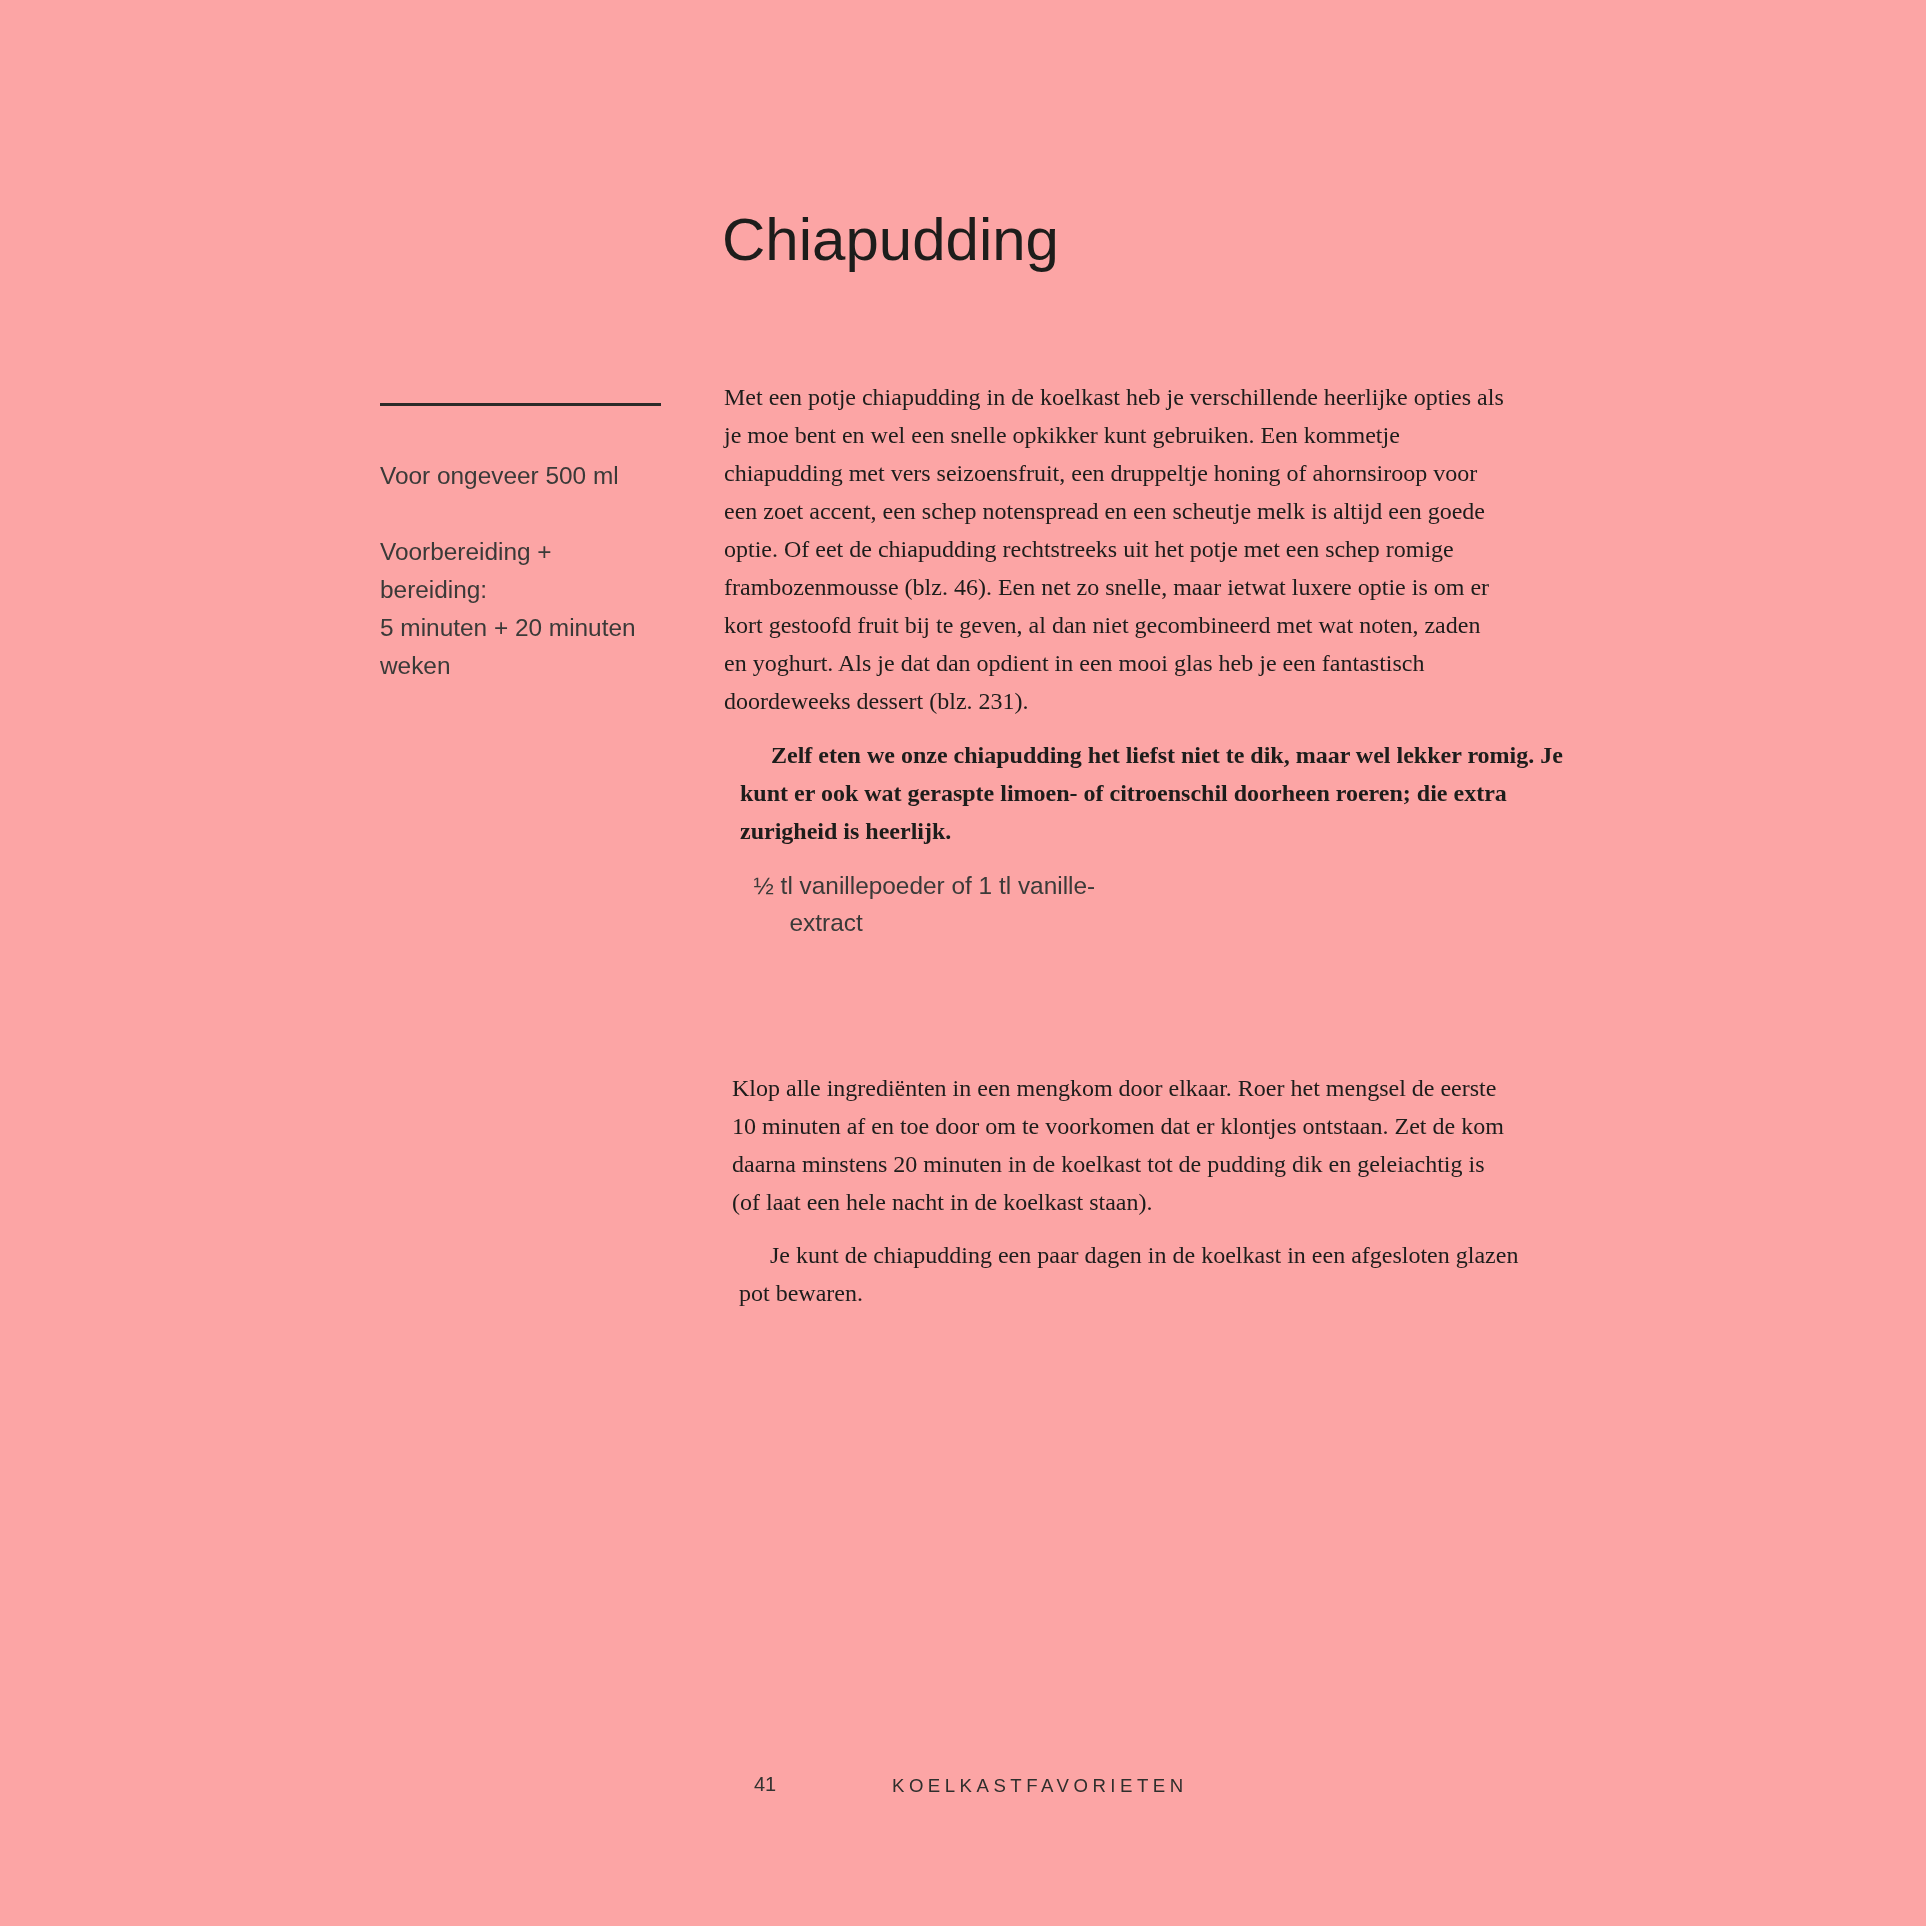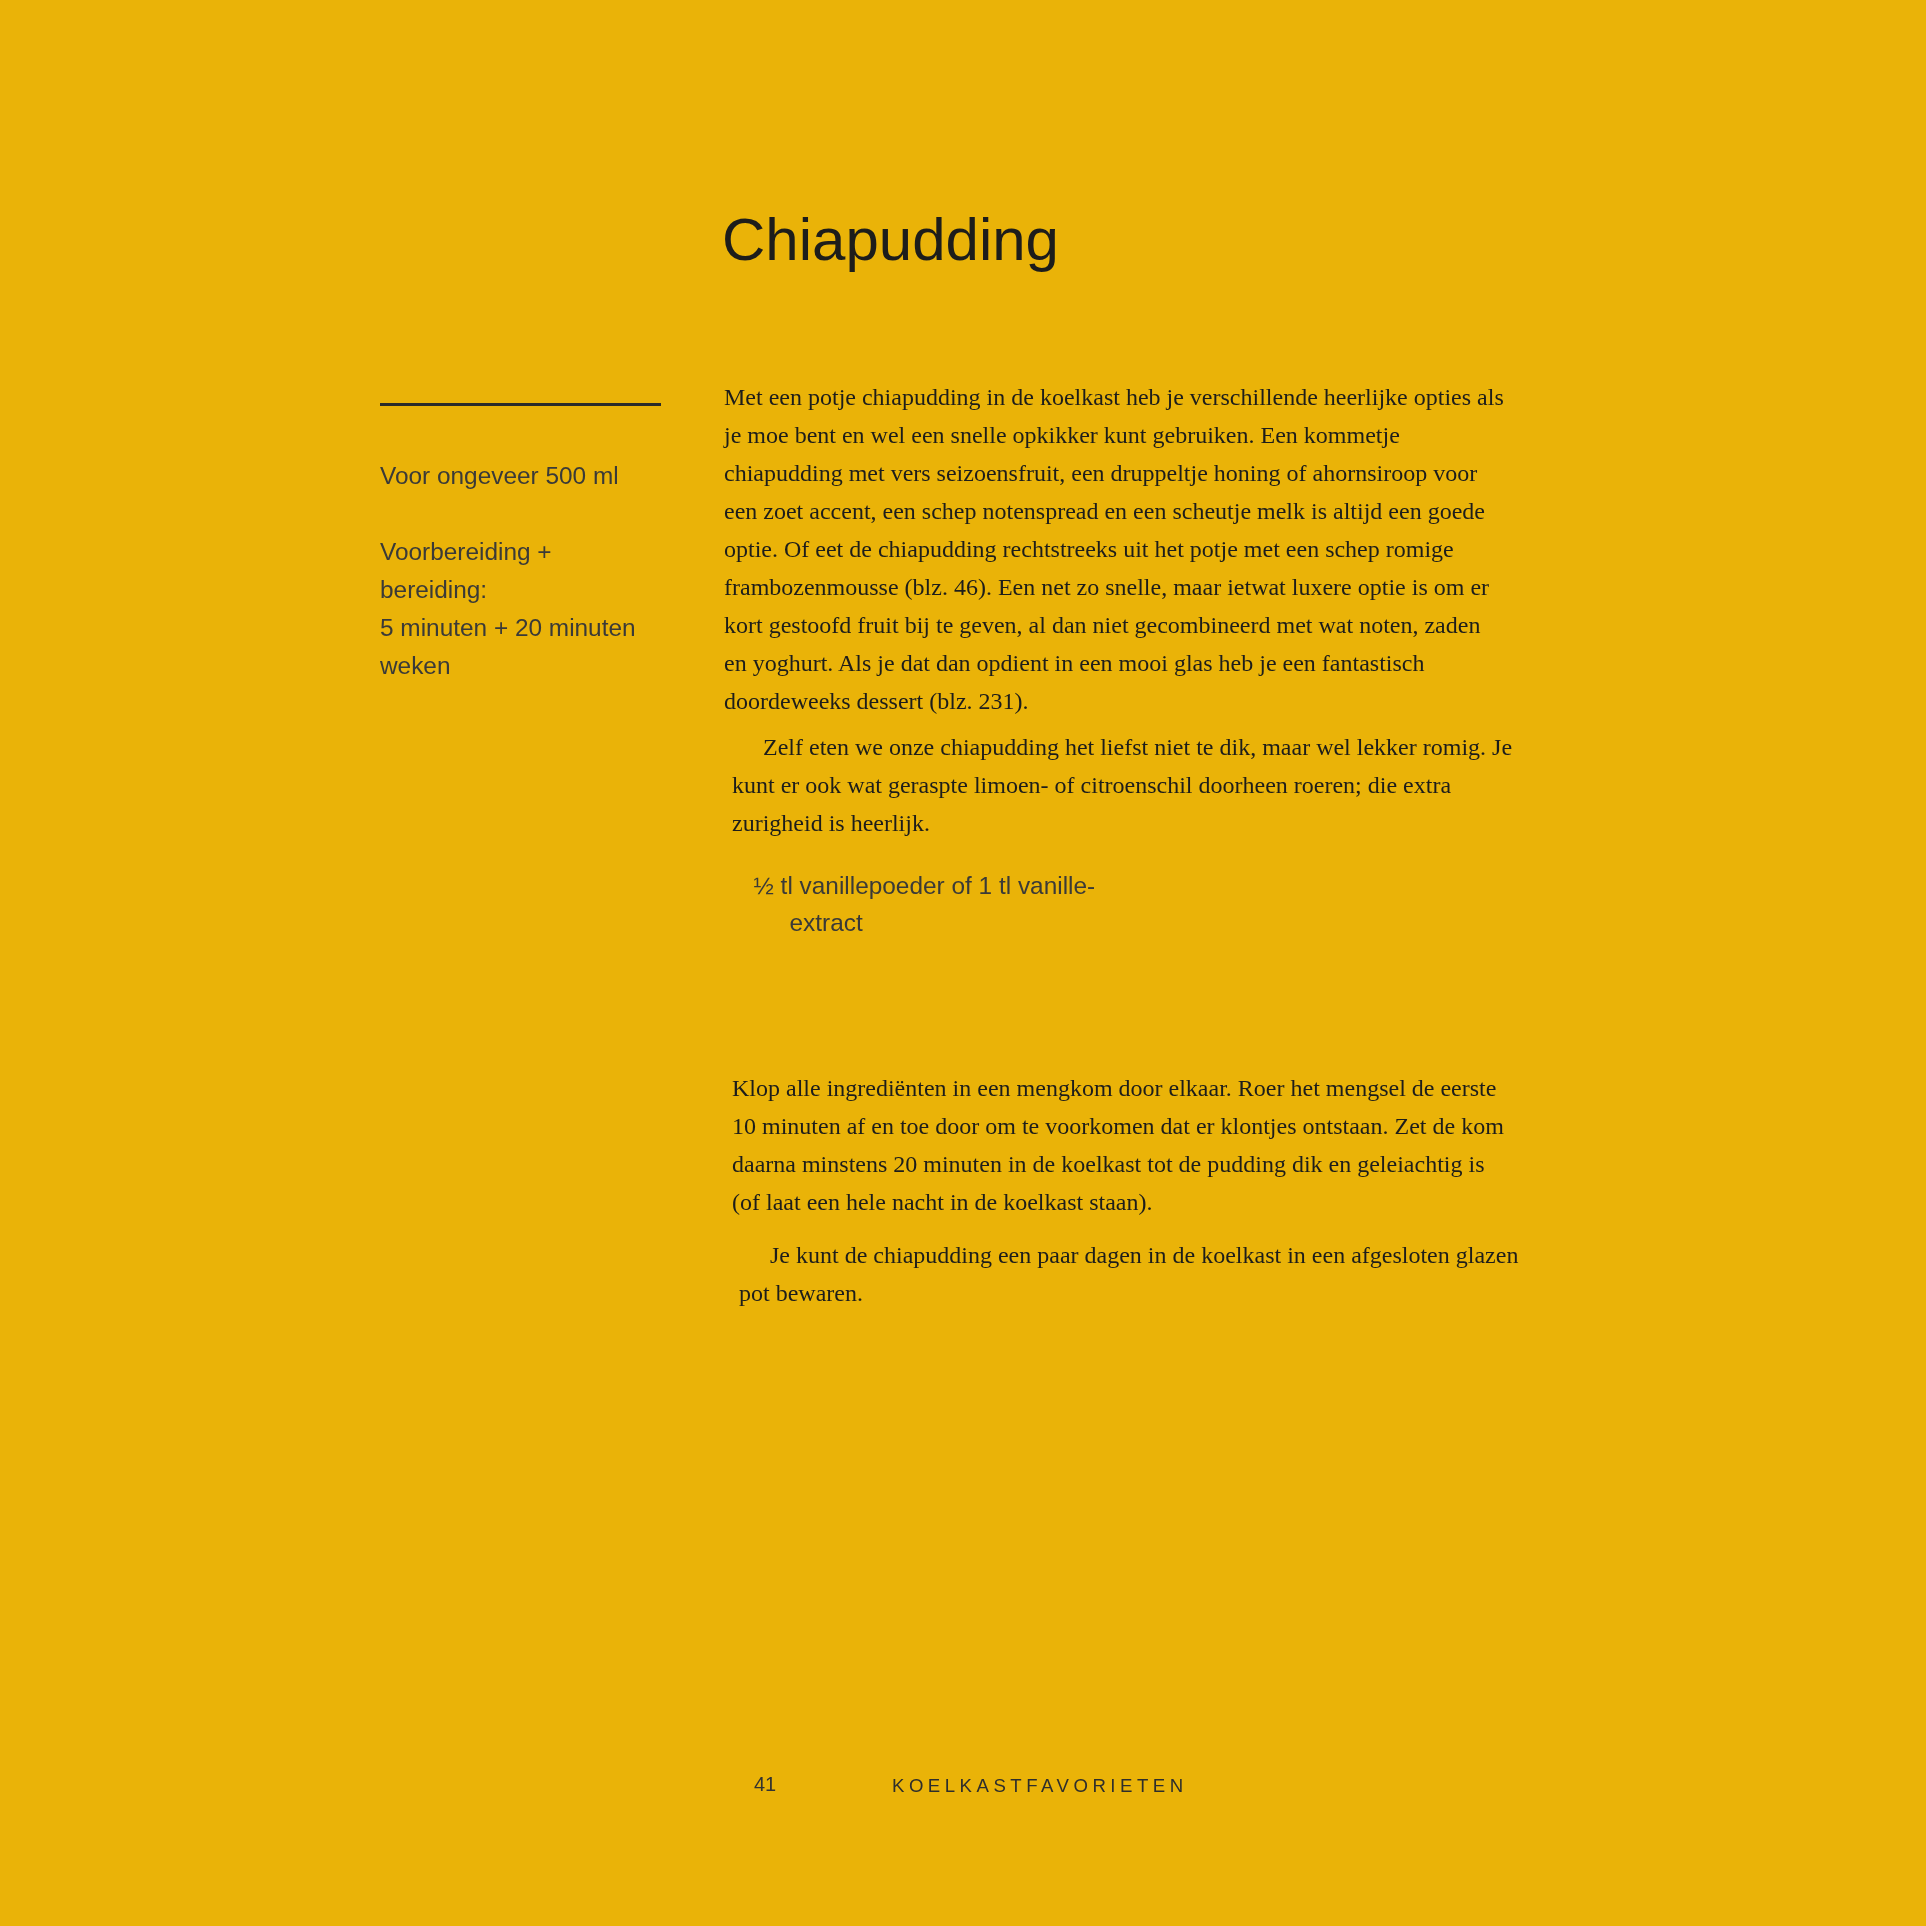--- a/index.html
+++ b/index.html
@@ -4,21 +4,21 @@
 <style>
   html, body {
     margin: 0;
     padding: 0;
     background: #ffffff;
   }
   #page {
     position: relative;
     width: 1926px;
     height: 1926px;
-    background: #eab308;
+    background: #fca5a5;
     overflow: hidden;
     font-family: "Liberation Serif", serif;
     color: #1d1d1b;
   }
   .title {
     position: absolute;
     left: 722px;
     top: 168px;
     font-family: "Liberation Sans", sans-serif;
     font-weight: 300;
@@ -124,21 +124,21 @@
   <div class="main block-intro" style="position:absolute;">
     <p class="bodytext" style="margin:0;">Met een potje chiapudding in de koelkast heb je verschillende heerlijke opties als
 je moe bent en wel een snelle opkikker kunt gebruiken. Een kommetje
 chiapudding met vers seizoensfruit, een druppeltje honing of ahornsiroop voor
 een zoet accent, een schep notenspread en een scheutje melk is altijd een goede
 optie. Of eet de chiapudding rechtstreeks uit het potje met een schep romige
 frambozenmousse (blz. 46). Een net zo snelle, maar ietwat luxere optie is om er
 kort gestoofd fruit bij te geven, al dan niet gecombineerd met wat noten, zaden
 en yoghurt. Als je dat dan opdient in een mooi glas heb je een fantastisch
 doordeweeks dessert (blz. 231).</p>
-    <p class="bodytext para-indent" style="margin:8px;">Zelf eten we onze chiapudding het liefst niet te dik, maar wel lekker romig. Je
+    <p class="bodytext para-indent" style="margin:16px;font-weight:bold;">Zelf eten we onze chiapudding het liefst niet te dik, maar wel lekker romig. Je
 kunt er ook wat geraspte limoen- of citroenschil doorheen roeren; die extra
 zurigheid is heerlijk.</p>
   </div>
 
   <div class="main ingredients" style="position:absolute;">
     <div class="ingredient-line">½ tl vanillepoeder of 1 tl vanille-</div>
     <div class="ingredient-line ingredient-cont">extract</div>
   </div>
 
   <div class="main block-method" style="position:absolute;">

